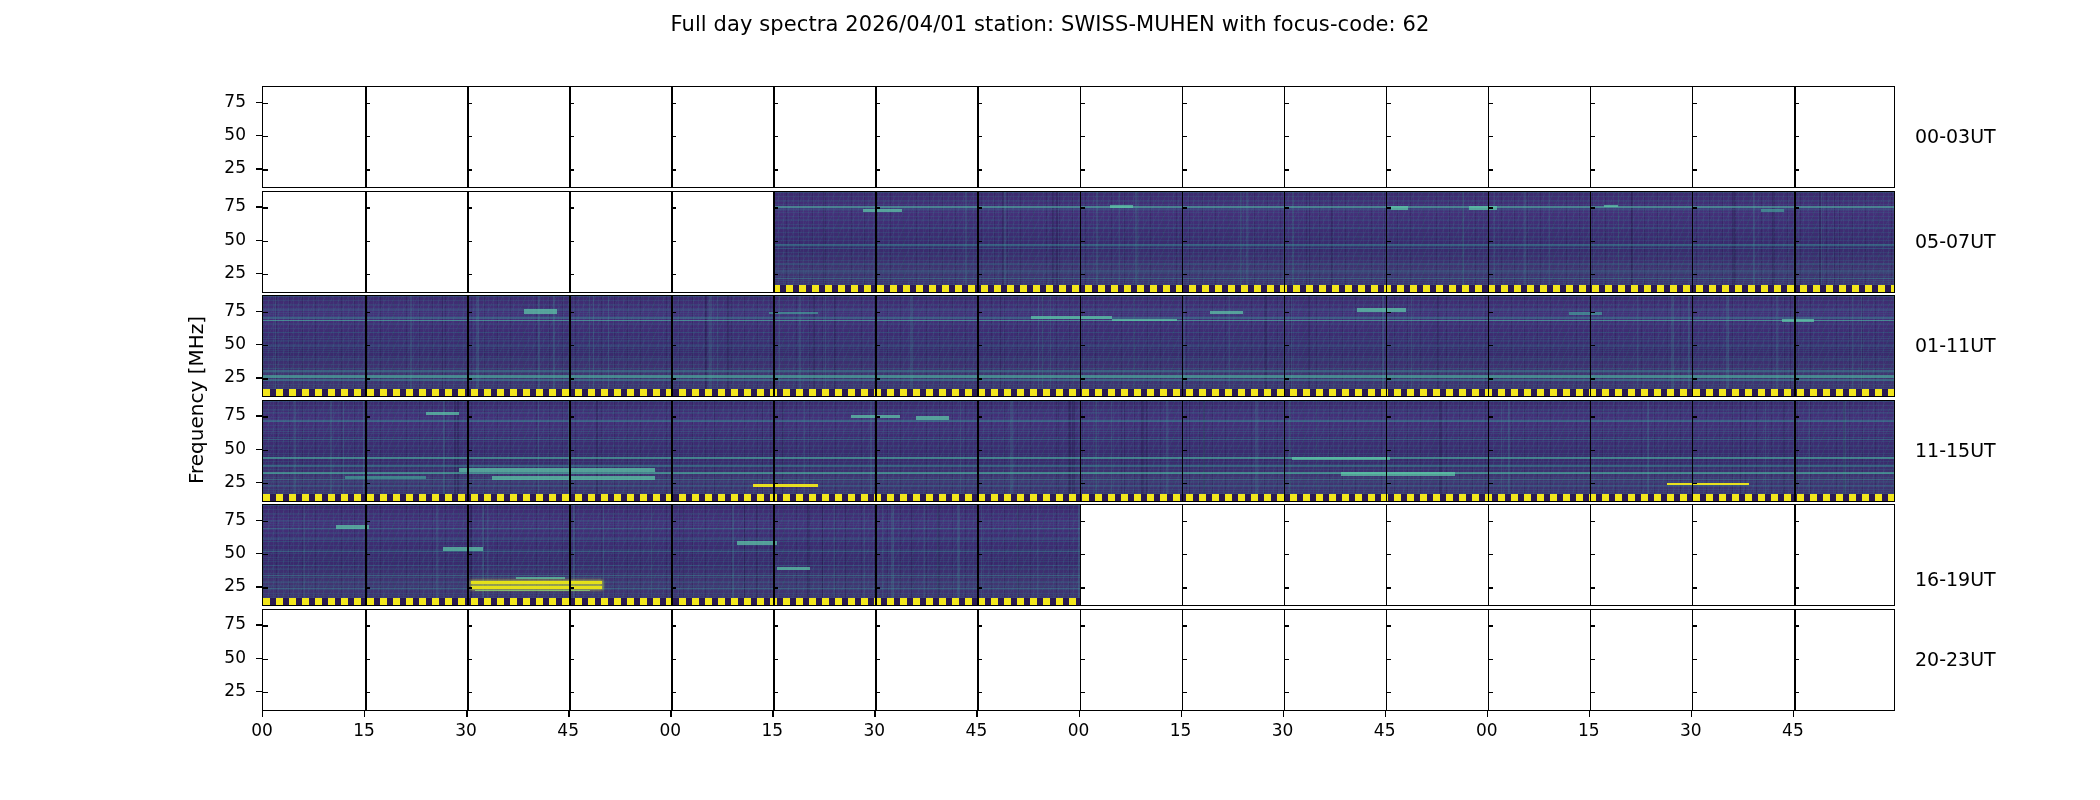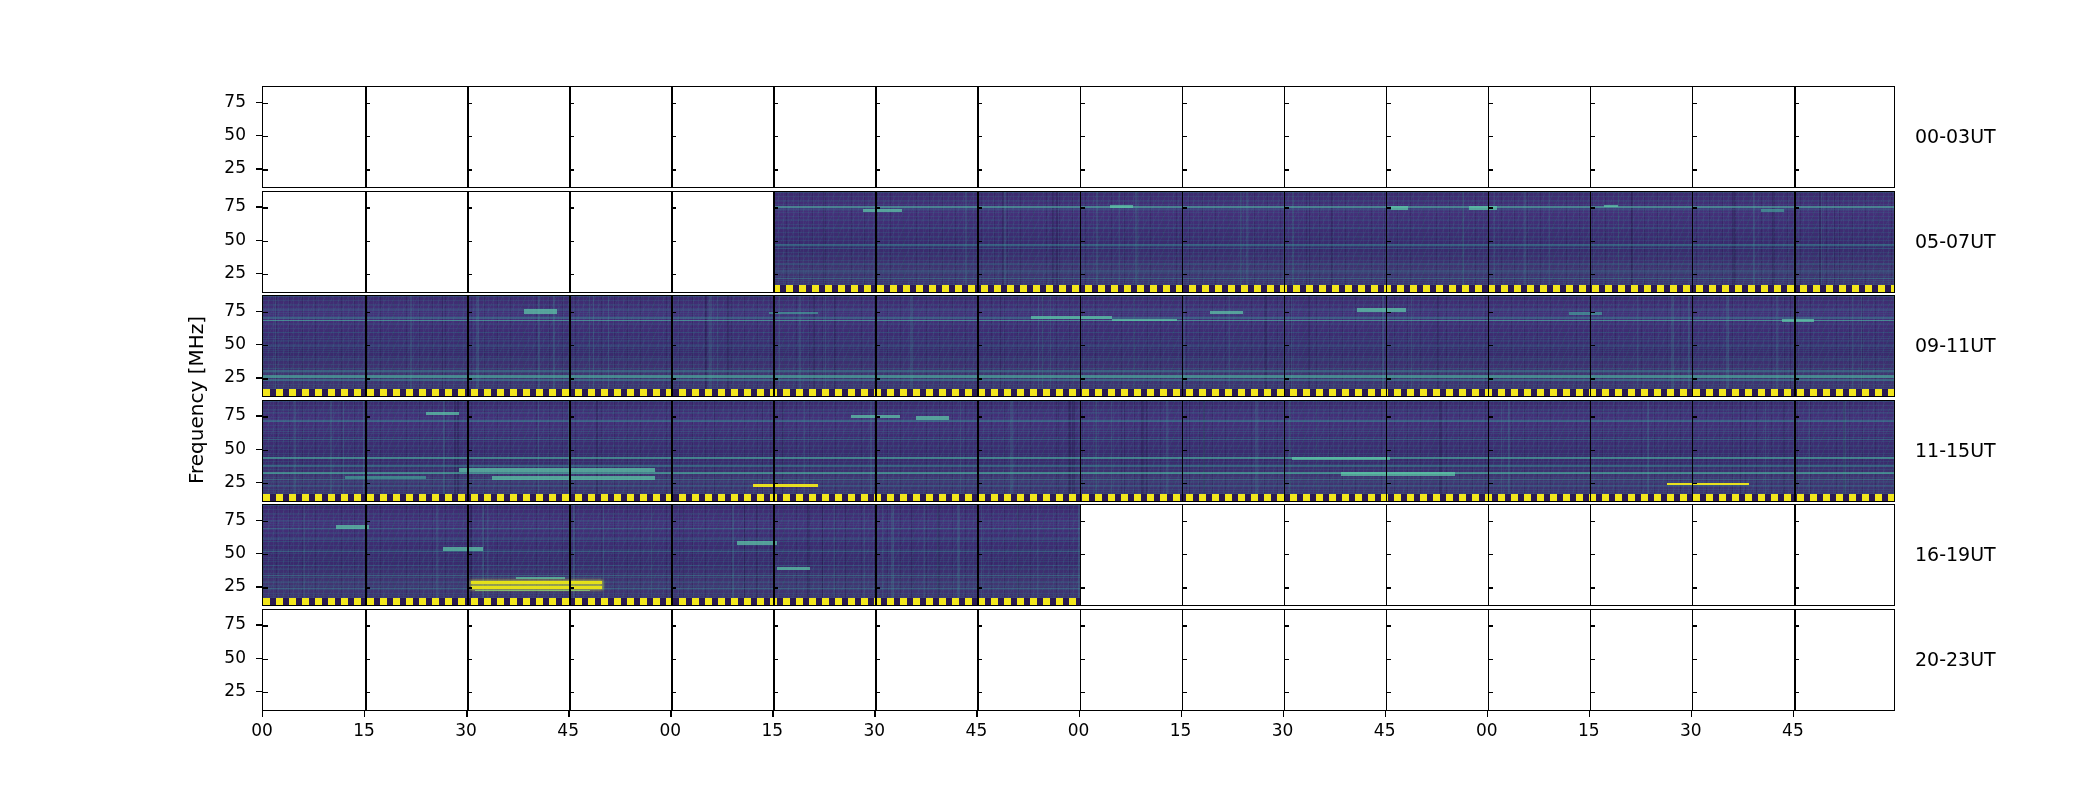--- a/index.html
+++ b/index.html
@@ -210,20 +210,21 @@
     font-size: 19px;
     color: #000000;
     white-space: nowrap;
   }
 </style>
 </head>
 <body>
 
 <div id="figure">
 
+  <div id="title">Full day spectra 2026/04/01 station: SWISS-MUHEN with focus-code: 62</div>
 
   <div id="ylabel">Frequency [MHz]</div>
 
   <div id="rows-container">
       <div class="row" style="top: 86px; height: 102px;">
         <div class="row-inner">
           <div class="sep" style="left: 102.062px;"></div>
           <div class="sep" style="left: 204.125px;"></div>
           <div class="sep" style="left: 306.188px;"></div>
           <div class="sep" style="left: 408.25px;"></div>
@@ -918,19 +919,19 @@
       <div class="xtick" style="left: 1588.81px; top: 710.5px;"></div>
       <div class="xtick-label" style="left: 1588.81px; top: 719.5px;">15</div>
       <div class="xtick" style="left: 1690.88px; top: 710.5px;"></div>
       <div class="xtick-label" style="left: 1690.88px; top: 719.5px;">30</div>
       <div class="xtick" style="left: 1792.94px; top: 710.5px;"></div>
       <div class="xtick-label" style="left: 1792.94px; top: 719.5px;">45</div>
     </div>
   <div id="rowlabels-container">
       <div class="row-label" style="top: 125px;">00-03UT</div>
       <div class="row-label" style="top: 229.5px;">05-07UT</div>
-      <div class="row-label" style="top: 334px;">09-11UT</div>
+      <div class="row-label" style="top: 334px;">01-11UT</div>
       <div class="row-label" style="top: 438.5px;">11-15UT</div>
-      <div class="row-label" style="top: 543px; text-align: right;">16-19UT</div>
+      <div class="row-label" style="top: 568px; text-align: right;">16-19UT</div>
       <div class="row-label" style="top: 647.5px;">20-23UT</div>
     </div>
 
 </div>
 
 </body></html>

